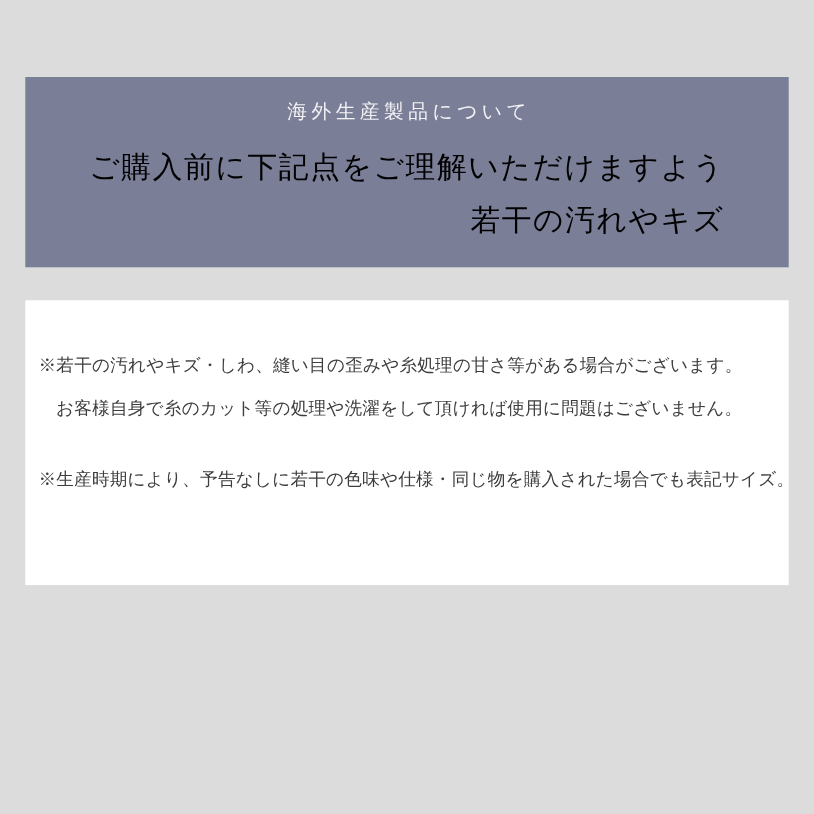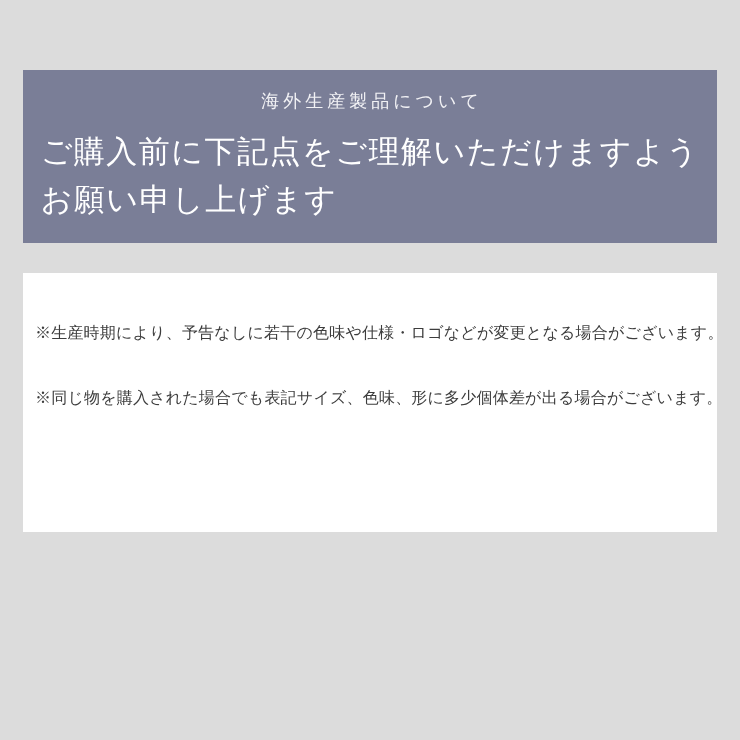--- a/index.html
+++ b/index.html
@@ -32,25 +32,25 @@
   }
   .header-sub {
     font-size: 18px;
     line-height: 24px;
     letter-spacing: 4px;
     color: #f2f2f5;
     text-indent: 4px; 
     white-space: nowrap;
   }
   .header-main {
-    text-align: left;
-    font-size: 31px;
+    text-align: right;
+    font-size: 27px;
     line-height: 48px;
     letter-spacing: 1.5px;
-    color: #ffffff;
+    color: #000000;
     white-space: nowrap;
   }
 
   
   .notice-box {
     position: absolute;
     left: 23px;
     top: 273px;
     width: 694px;
     height: 391px;
@@ -76,33 +76,34 @@
 </style>
 </head>
 <body>
 
 <div class="canvas">
 
   <div class="header-box">
     <div class="header-sub">海外生産製品について</div>
     <div class="header-main">
       <div>ご購入前に下記点をご理解いただけますよう</div>
-      <div>お願い申し上げます</div>
+      <div>若干の汚れやキズ</div>
     </div>
   </div>
 
   <div class="notice-box">
 
-
     <div class="para">
-      <div class="notice-line">※生産時期により、予告なしに若干の色味や仕様・ロゴなどが変更となる場合がございます。</div>
+      <div class="notice-line">※若干の汚れやキズ・しわ、縫い目の歪みや糸処理の甘さ等がある場合がございます。</div>
+      <div class="notice-line cont">お客様自身で糸のカット等の処理や洗濯をして頂ければ使用に問題はございません。</div>
     </div>
 
     <div class="para">
-      <div class="notice-line">※同じ物を購入された場合でも表記サイズ、色味、形に多少個体差が出る場合がございます。</div>
+      <div class="notice-line">※生産時期により、予告なしに若干の色味や仕様・同じ物を購入された場合でも表記サイズ。</div>
     </div>
+
 
     <div class="para">
     </div>
 
   </div>
 
 </div>
 
 </body></html>

